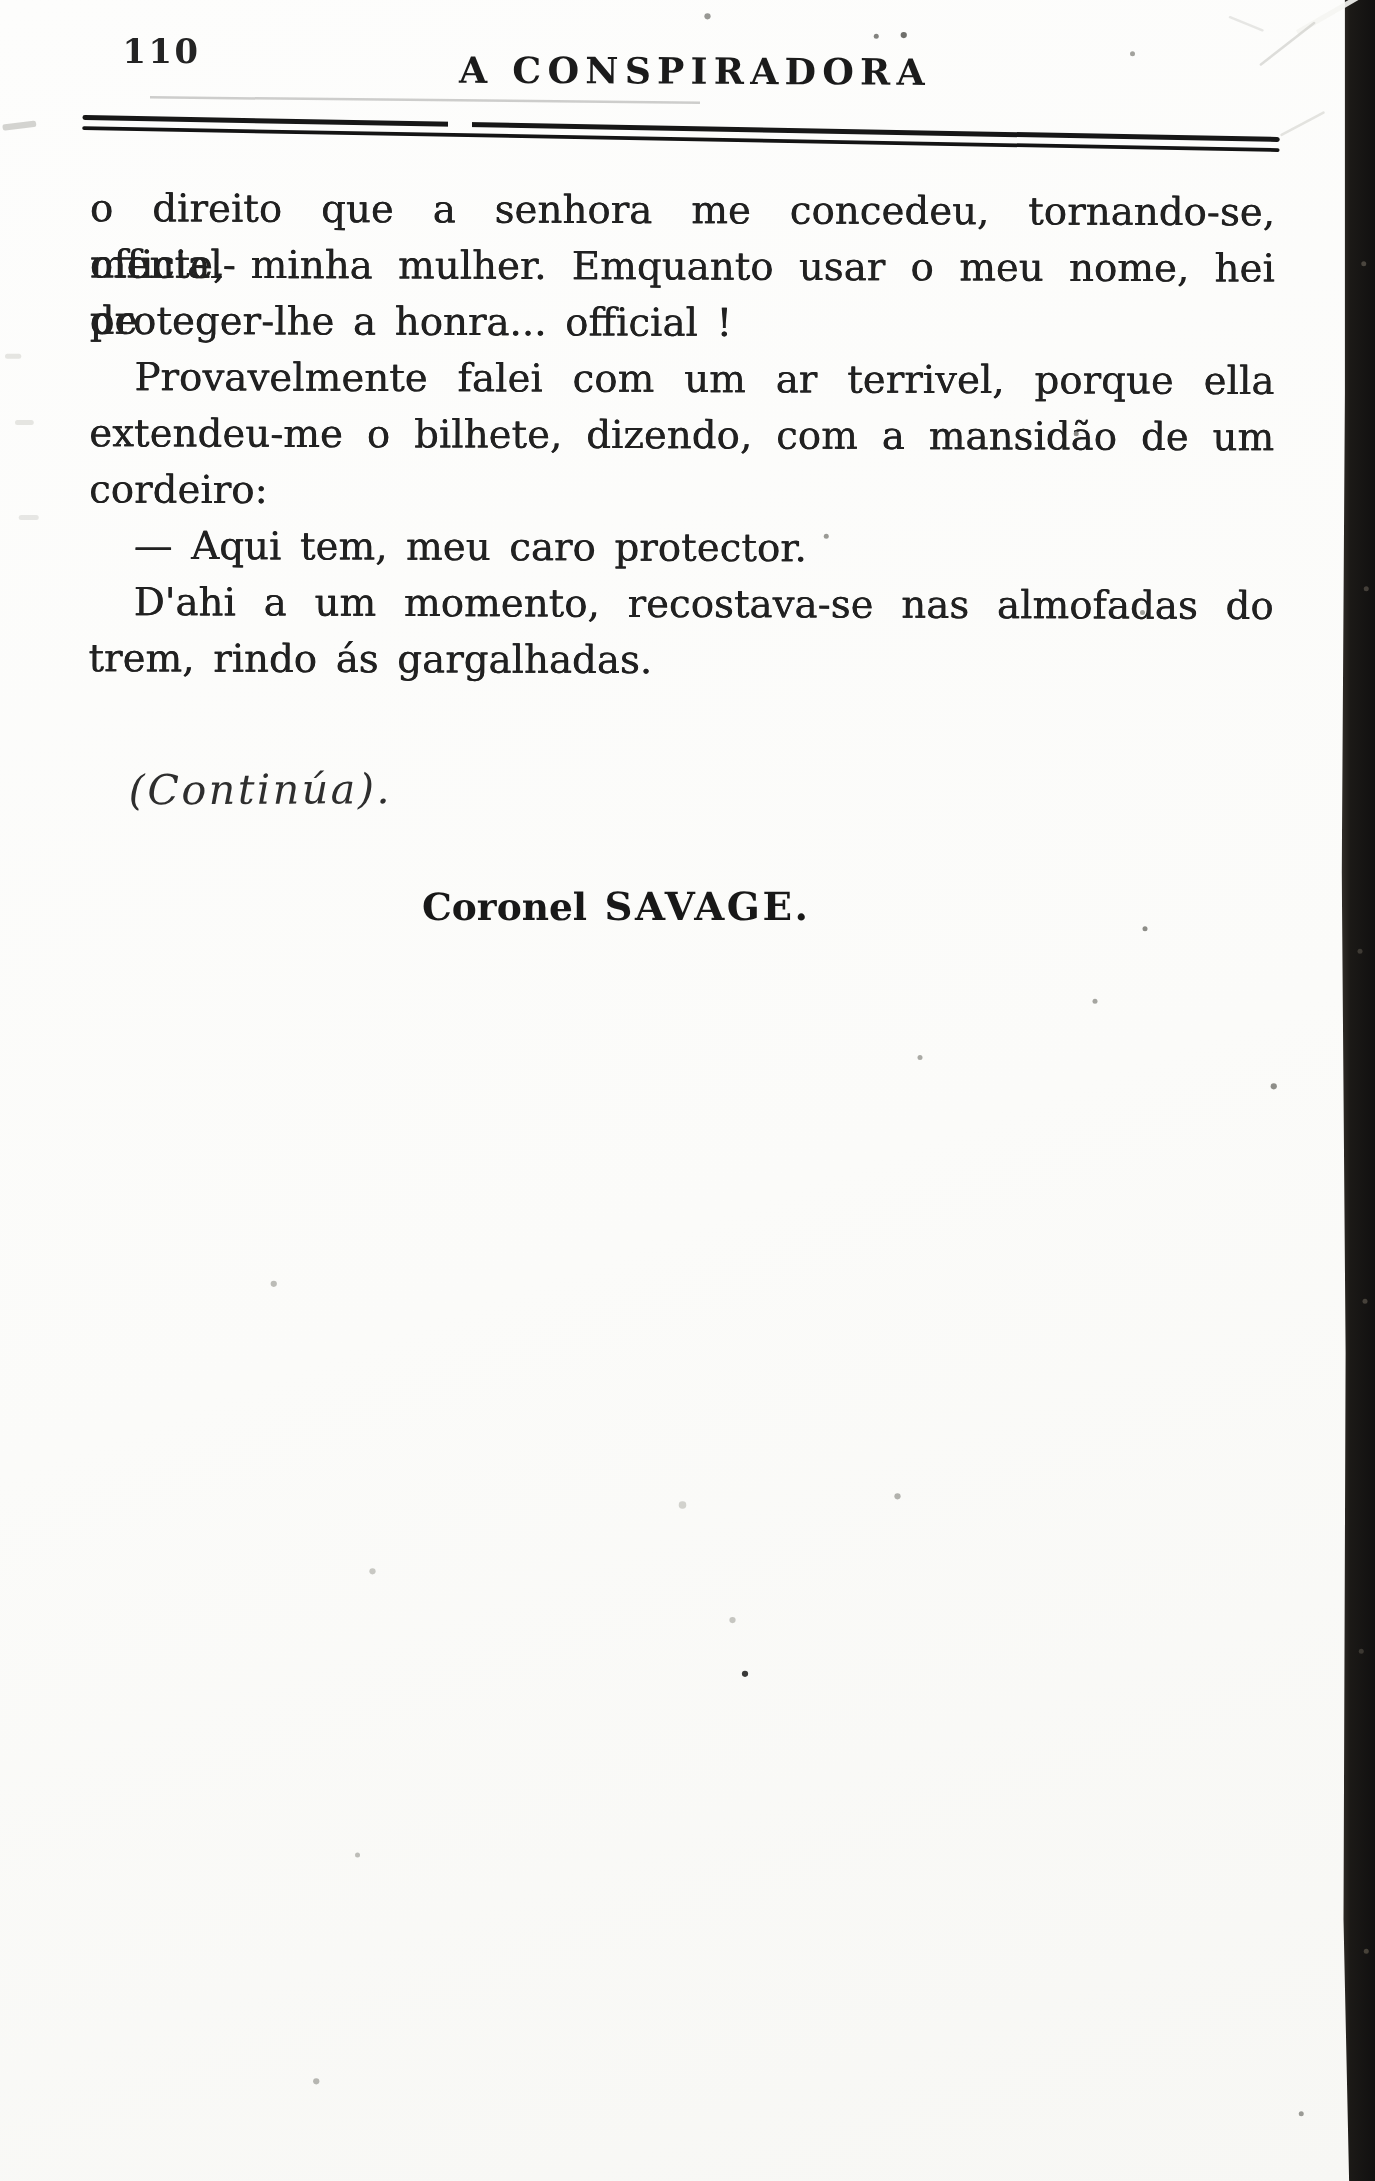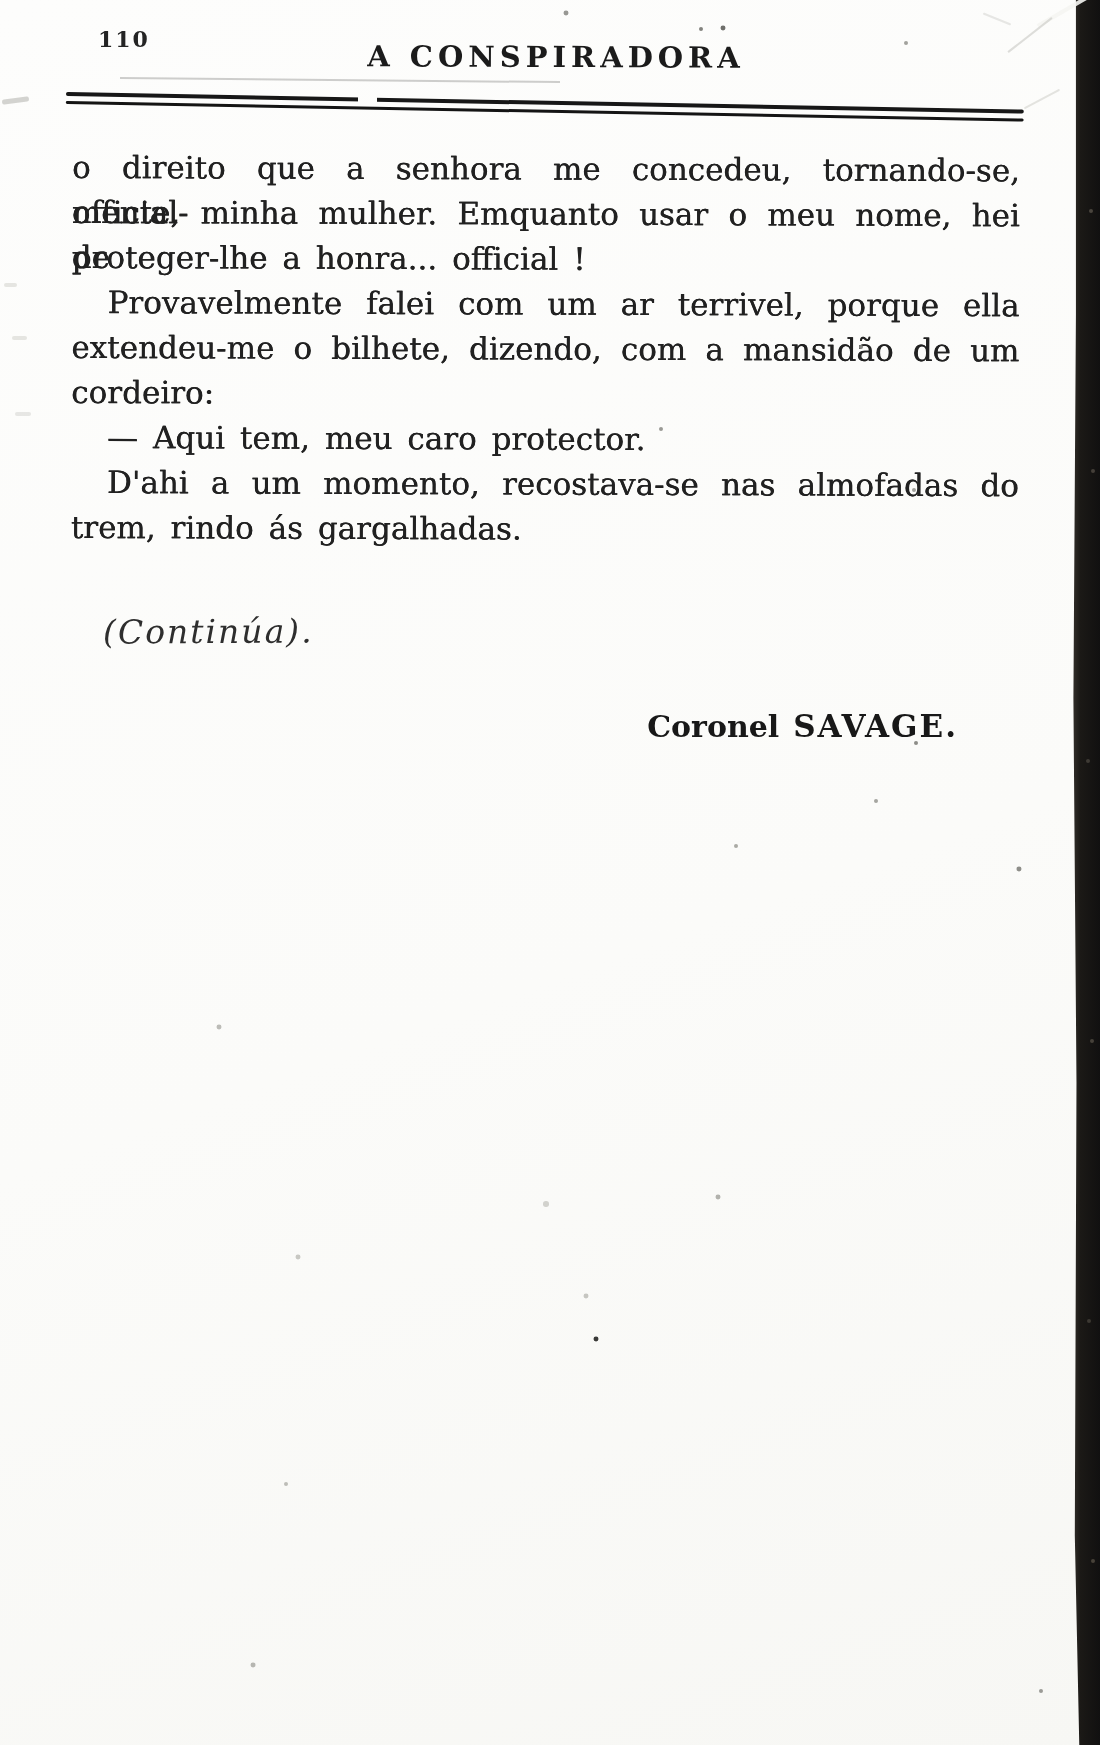--- a/index.html
+++ b/index.html
@@ -9,21 +9,21 @@
     margin:0 auto;
     background:linear-gradient(160deg,#fdfdfc 0%,#fbfbf9 55%,#f7f7f4 100%);
     overflow:hidden;
     font-family:"DejaVu Serif","Liberation Serif",serif;
     color:#1f1f1f;
   }
 
   
   .page-number{
     position:absolute;left:98px;top:26px;
-    font-size:22px;font-weight:bold;letter-spacing:2px;color:#242424;
+    font-size:27px;font-weight:bold;letter-spacing:2px;color:#242424;
   }
   .header-title{
     position:absolute;left:0;top:40px;width:1100px;
     text-align:center;padding-left:6px;
     font-size:29px;font-weight:bold;letter-spacing:5px;color:#1b1b1b;
     transform:rotate(0.25deg);
   }
   .rule-echo{
     position:absolute;left:120px;top:79px;width:440px;height:2px;
     background:#6a6a66;opacity:.32;transform:rotate(0.55deg);
@@ -50,22 +50,22 @@
   .line{height:45px;white-space:nowrap;}
   .line.jst{white-space:normal;text-align:justify;text-align-last:justify;}
   .line.ind{text-indent:36px;}
 
   .continuation{
     position:absolute;left:103px;top:612px;
     font-size:33px;font-style:italic;color:#2e2e2e;
     letter-spacing:2px;transform:rotate(-0.3deg);
   }
   .signature{
-    position:absolute;left:0;right:142px;top:708px;
-    text-align:right;color:#181818;white-space:nowrap;
+    position:absolute;left:0;right:114px;top:708px;
+    text-align:center;color:#181818;white-space:nowrap;
   }
   .signature .sig-prefix{font-size:30px;font-weight:bold;}
   .signature .sig-name{font-size:31px;font-weight:bold;letter-spacing:2px;margin-left:14px;}
 
   
   .scan-band{
     position:absolute;right:0;top:0;width:28px;height:1745px;
     background:linear-gradient(90deg,#35312c 0%,#1b1916 30%,#111010 100%);
     clip-path:polygon(14% 0%,100% 0%,100% 100%,26% 100%,10% 88%,16% 62%,5% 40%,14% 18%);
   }

